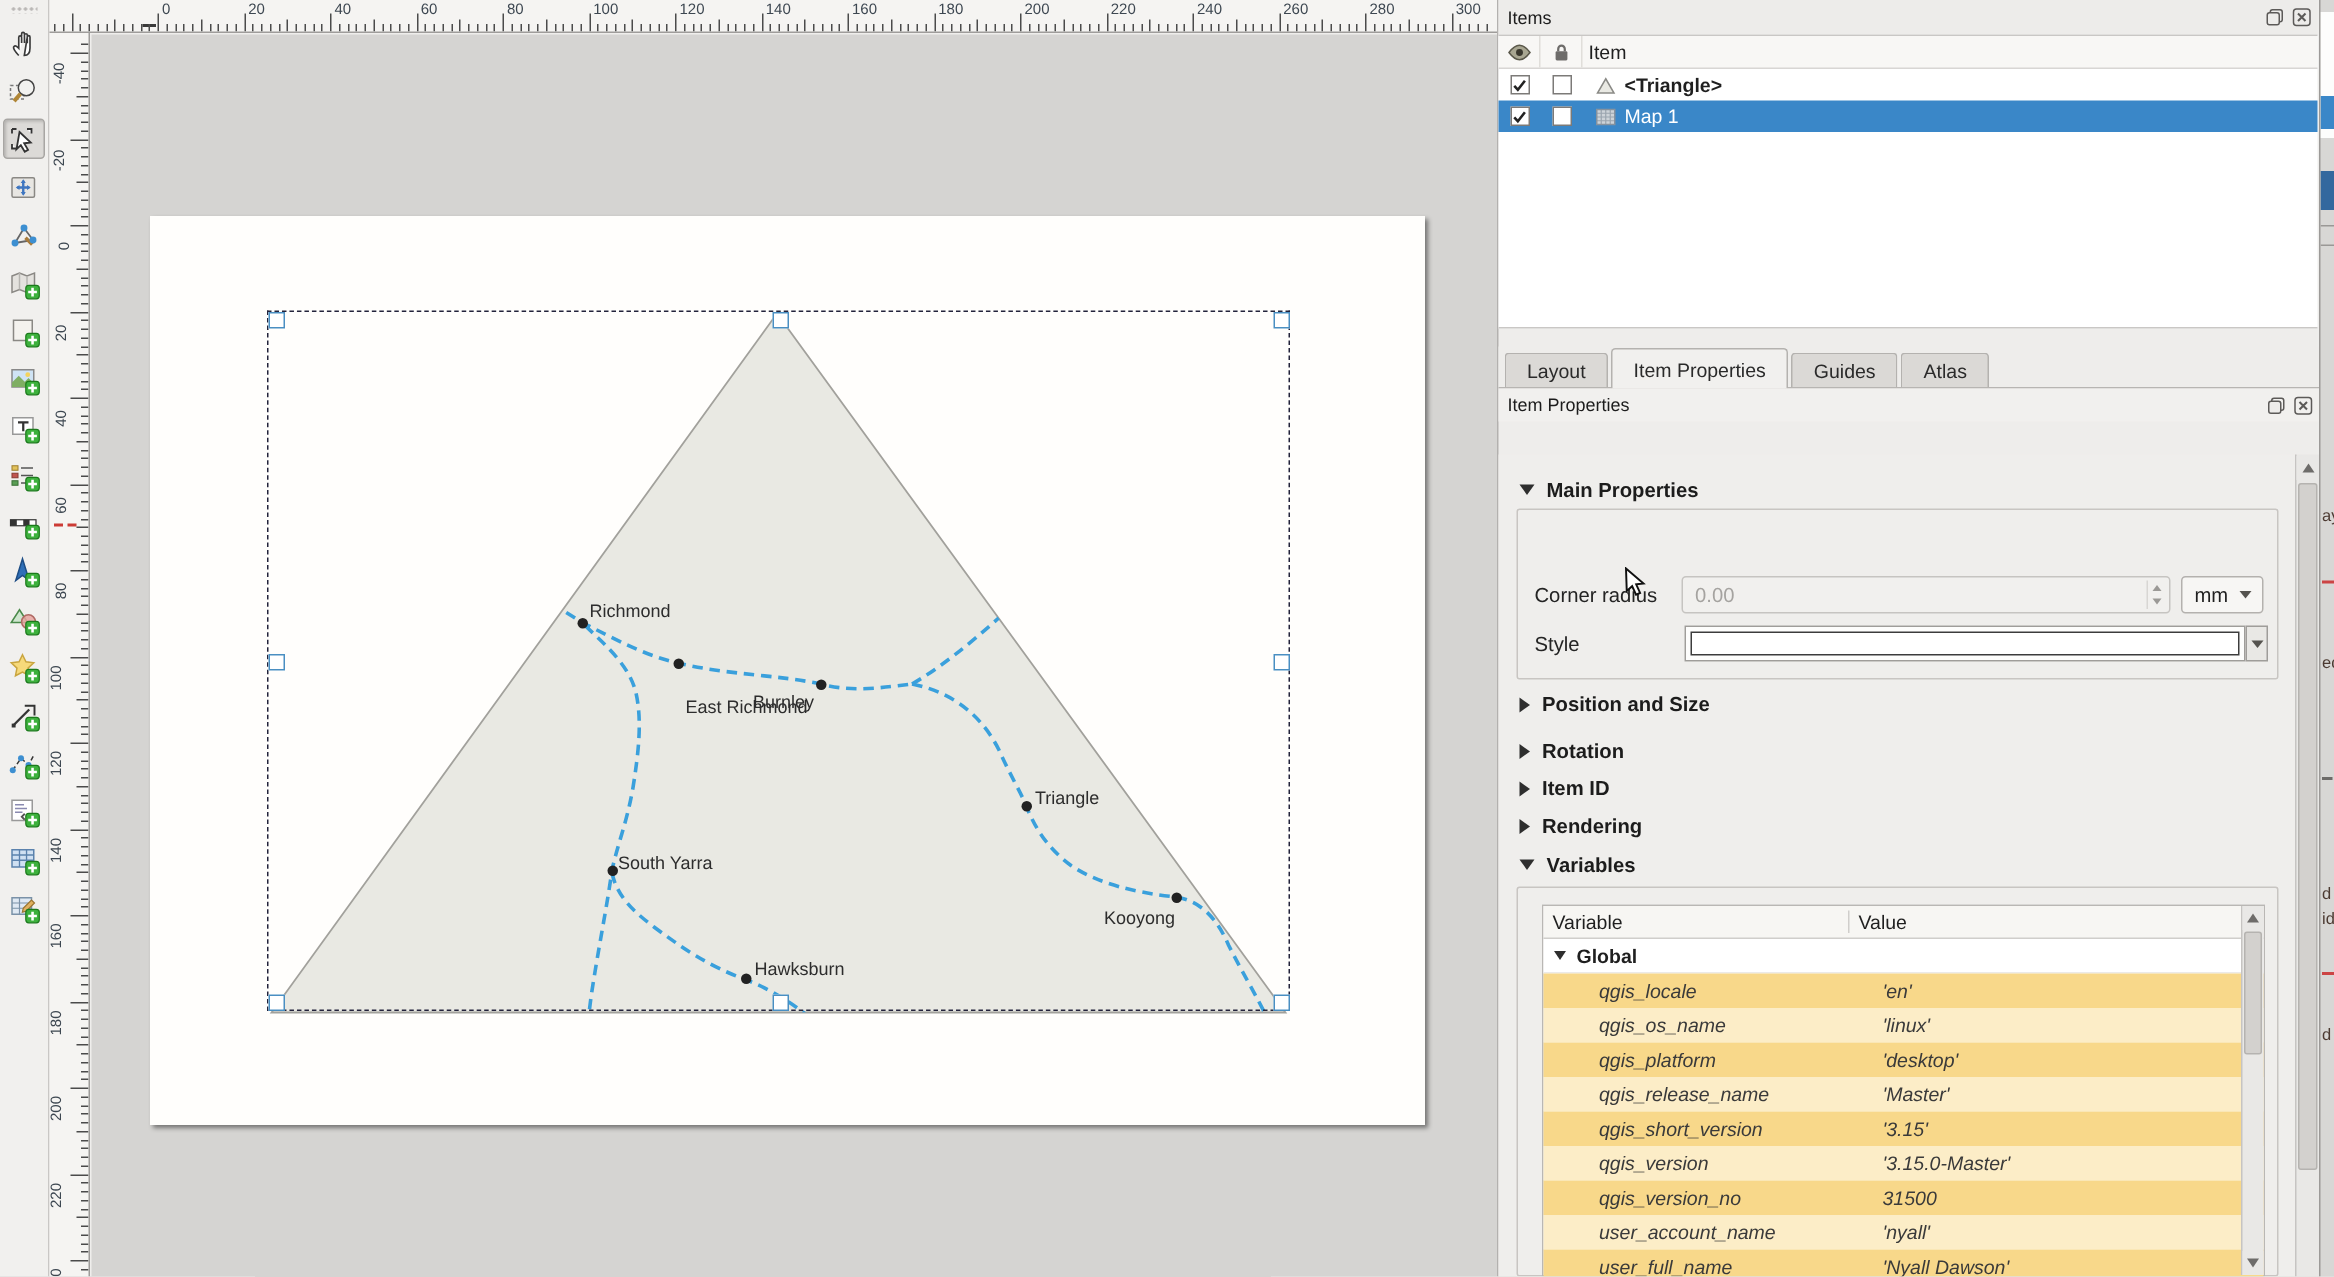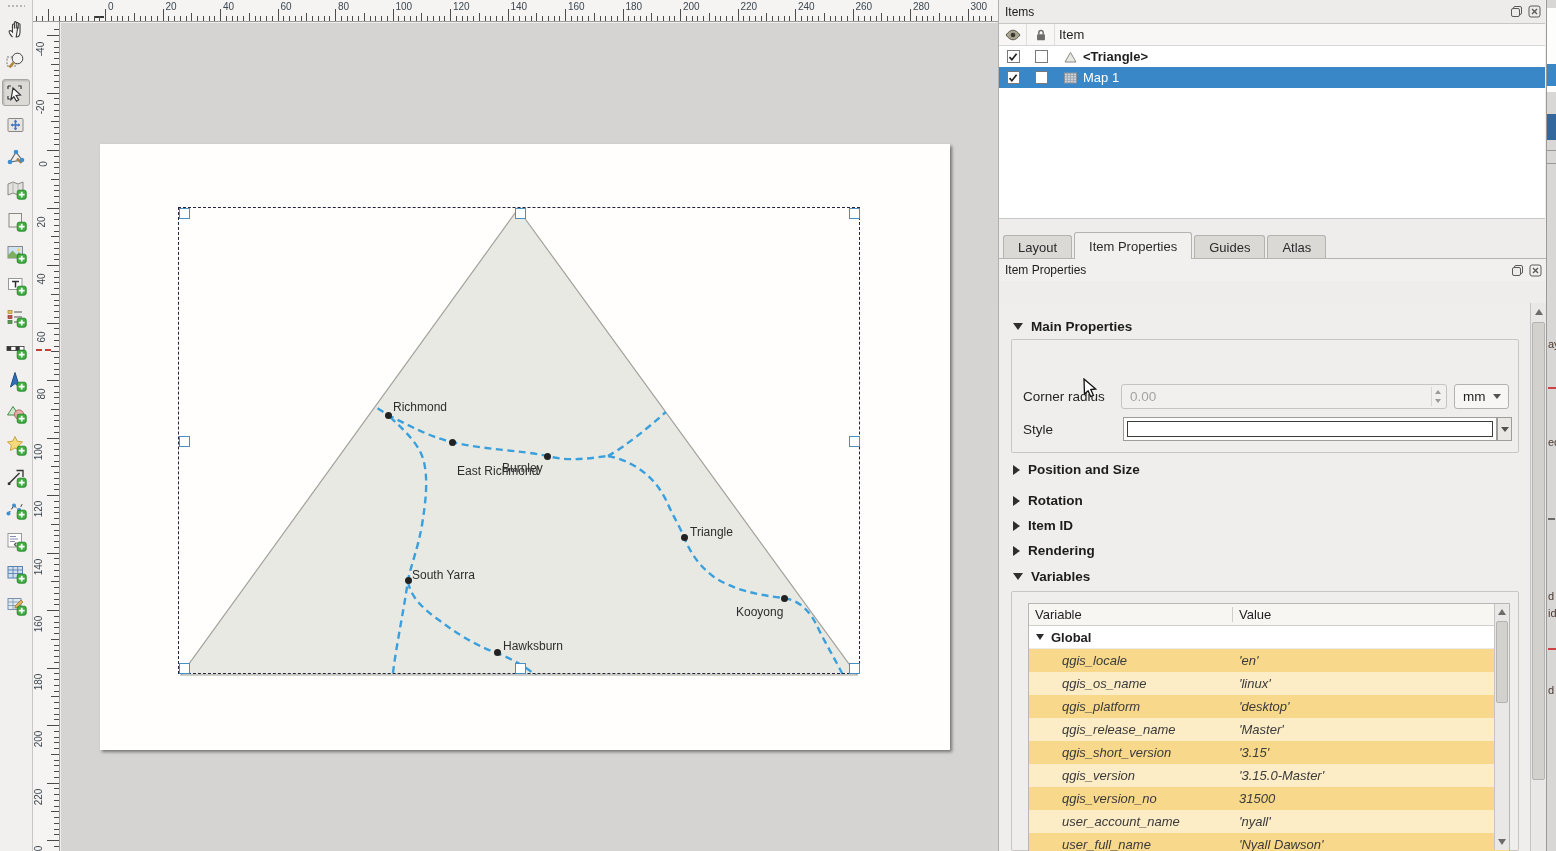--- a/index.html
+++ b/index.html
@@ -81,21 +81,21 @@
   #style-widget { position:absolute; background:#fdfdfc; border:1px solid #9f9d9a; }
   #style-widget .preview { position:absolute; left:3px; top:3px; right:3px; bottom:3px; background:#fff; border:1px solid #3c3c3c; }
   #style-drop { position:absolute; background:#e9e8e5; border:1px solid #9f9d9a; display:flex; align-items:center; justify-content:center; }
 
   
   #vars-table { position:absolute; background:#fff; border:1px solid #b9b7b4; }
   .vars-header { position:absolute; left:0; top:0; right:0; height:22px; background:#f7f6f3; border-bottom:1px solid #d0cecb; font-size:13px; display:flex; align-items:center; }
   .vars-header .vh1 { padding-left:6px; width:204px; border-right:1px solid #d0cecb; }
   .vars-header .vh2 { padding-left:6px; flex:1; }
   .var-row { position:absolute; left:0; right:0; height:23px; display:flex; align-items:center; font-size:13px; font-style:italic; color:#3a3a3a; }
-  .var-row .vname { padding-left:33px; width:204px; }
+  .var-row .vname { padding-left:21px; width:204px;margin-left:16px; }
   .var-row .vval { padding-left:6px; flex:1; }
   .group-row { position:absolute; left:0; right:0; height:23px; background:#fff; display:flex; align-items:center; font-weight:bold; font-size:13px; gap:7px; padding-left:7px; border-bottom:1px solid #eceae7; }
 
   
   .scrollbar { position:absolute; background:#e9e8e6; border-left:1px solid #c6c4c2; }
   .sb-btn { position:absolute; left:0; width:100%; height:16px; display:flex; align-items:center; justify-content:center; background:#e9e8e6; }
   .sb-up i { width:0;height:0;border-left:4px solid transparent;border-right:4px solid transparent;border-bottom:6px solid #6e6c6a; }
   .sb-down i { width:0;height:0;border-left:4px solid transparent;border-right:4px solid transparent;border-top:6px solid #6e6c6a; }
   .sb-thumb { position:absolute; left:1px; right:1px; background:#d3d1ce; border:1px solid #b5b3b0; border-radius:2px; }
 

